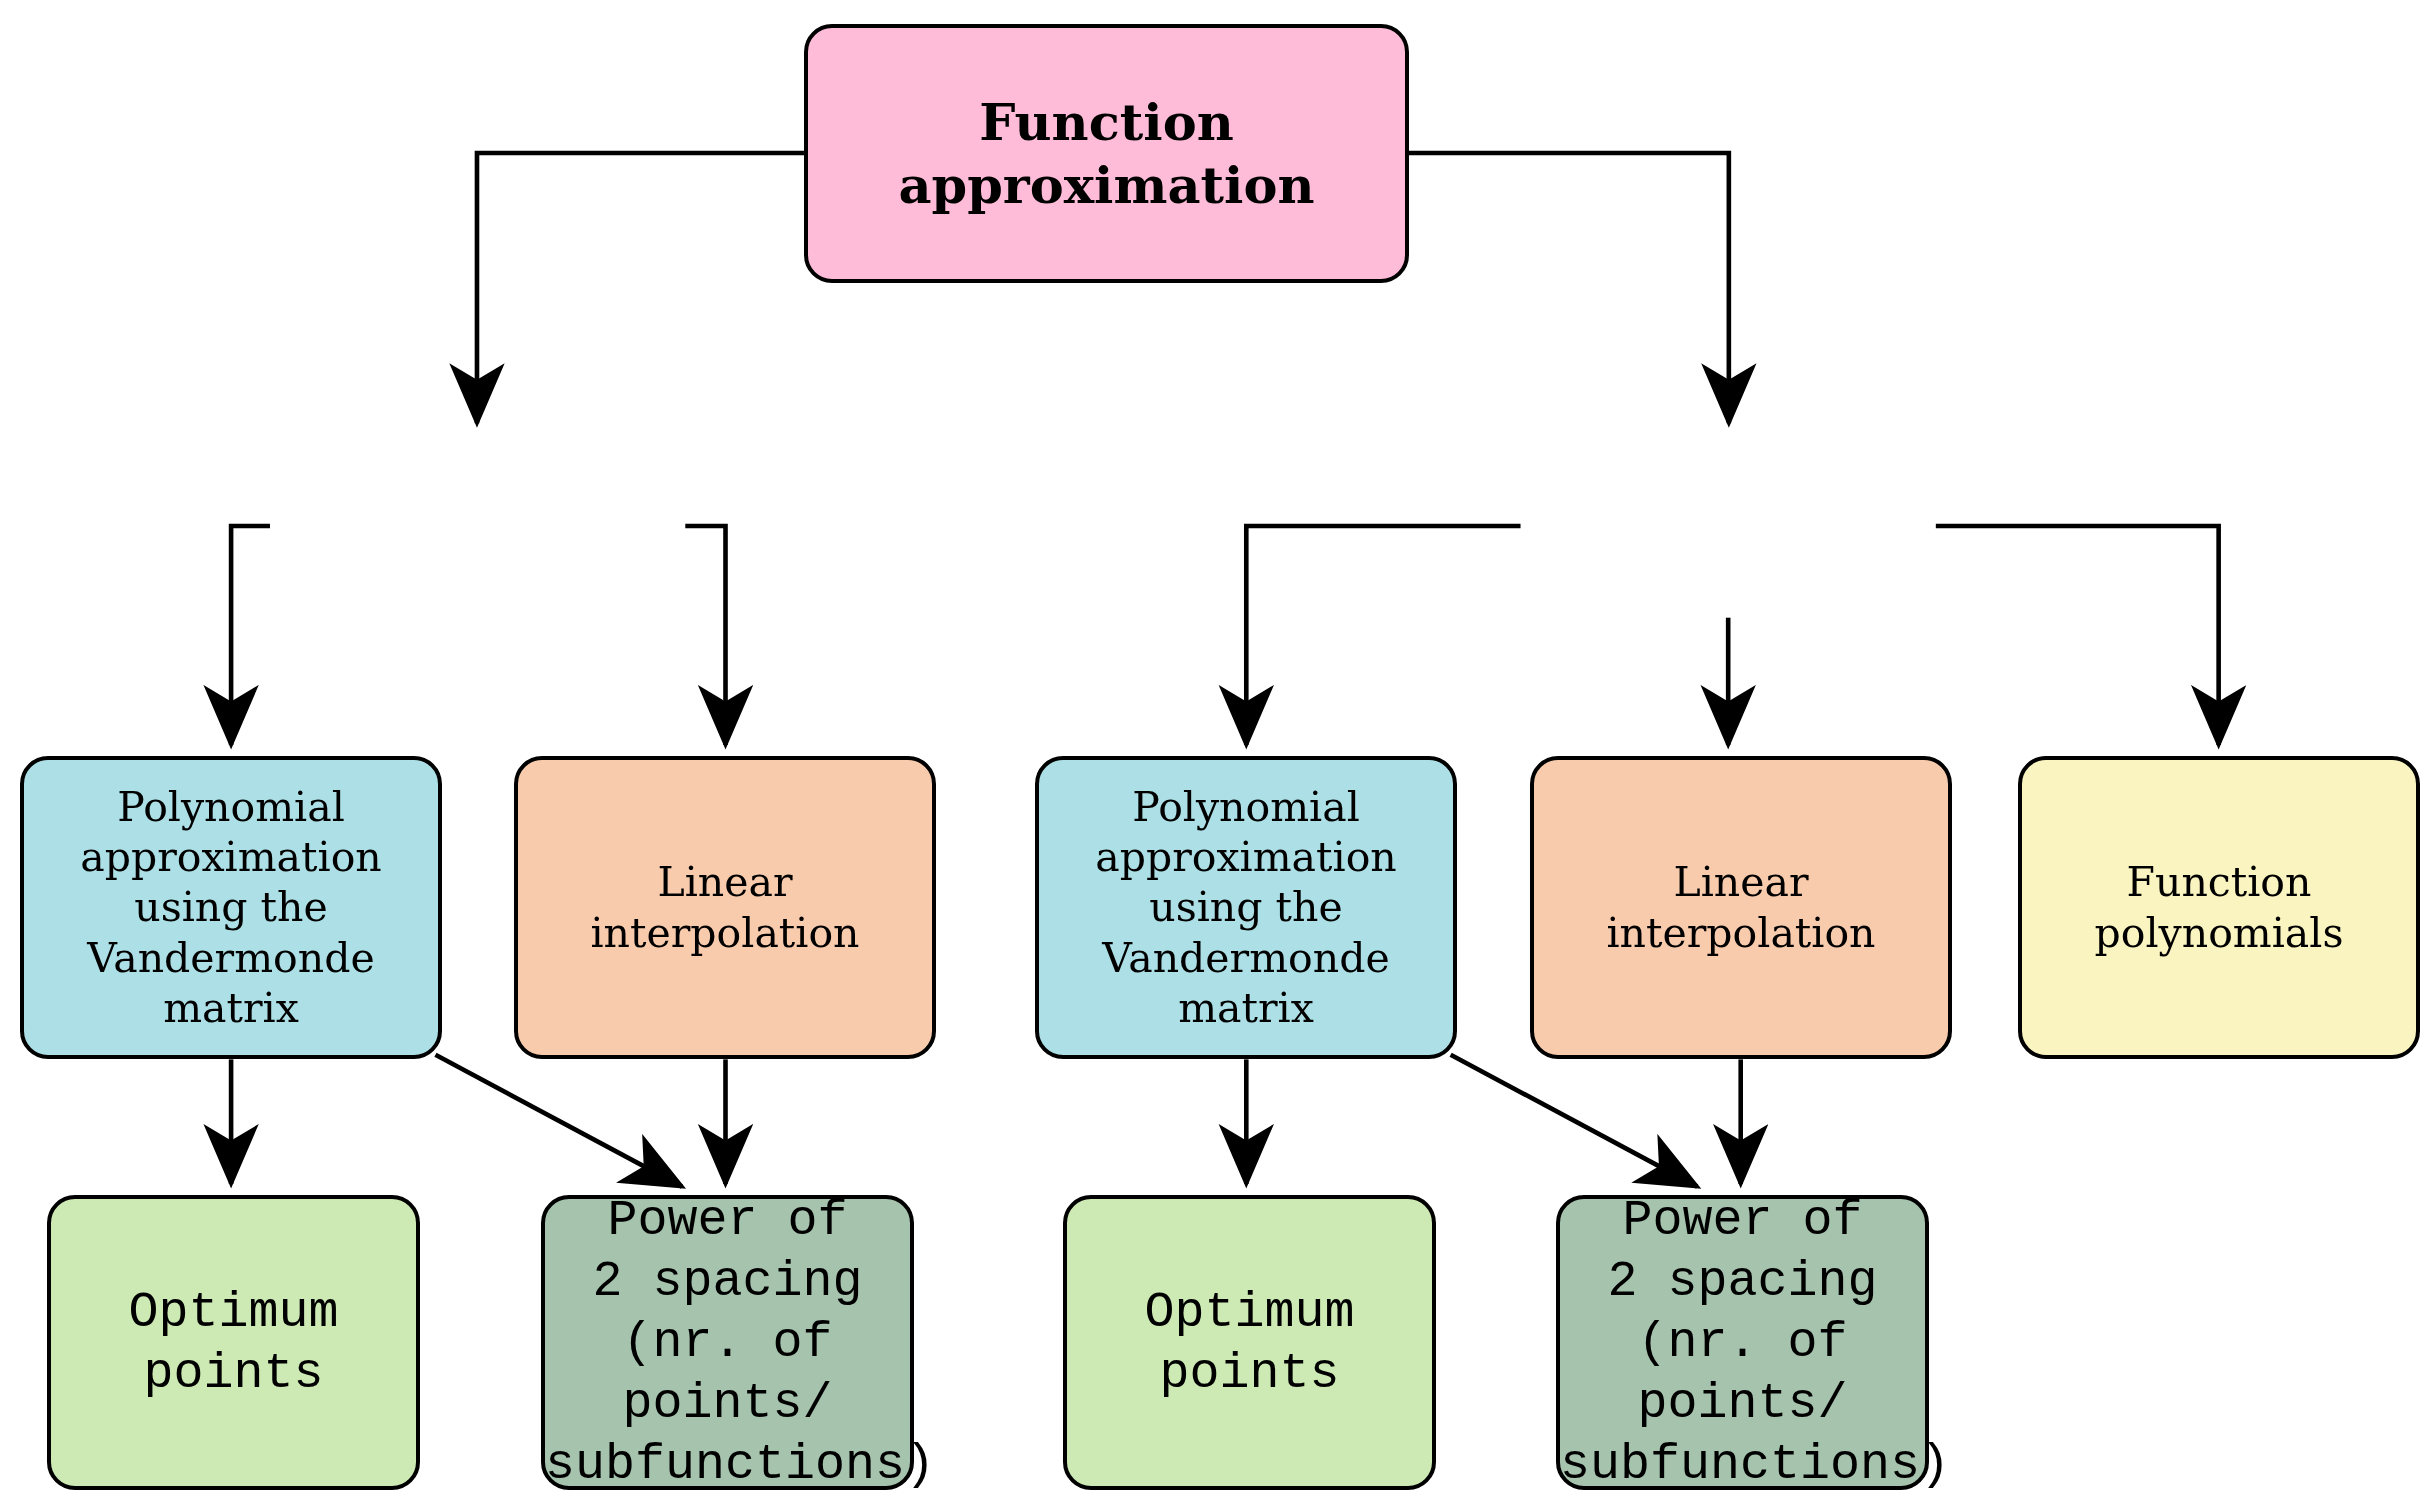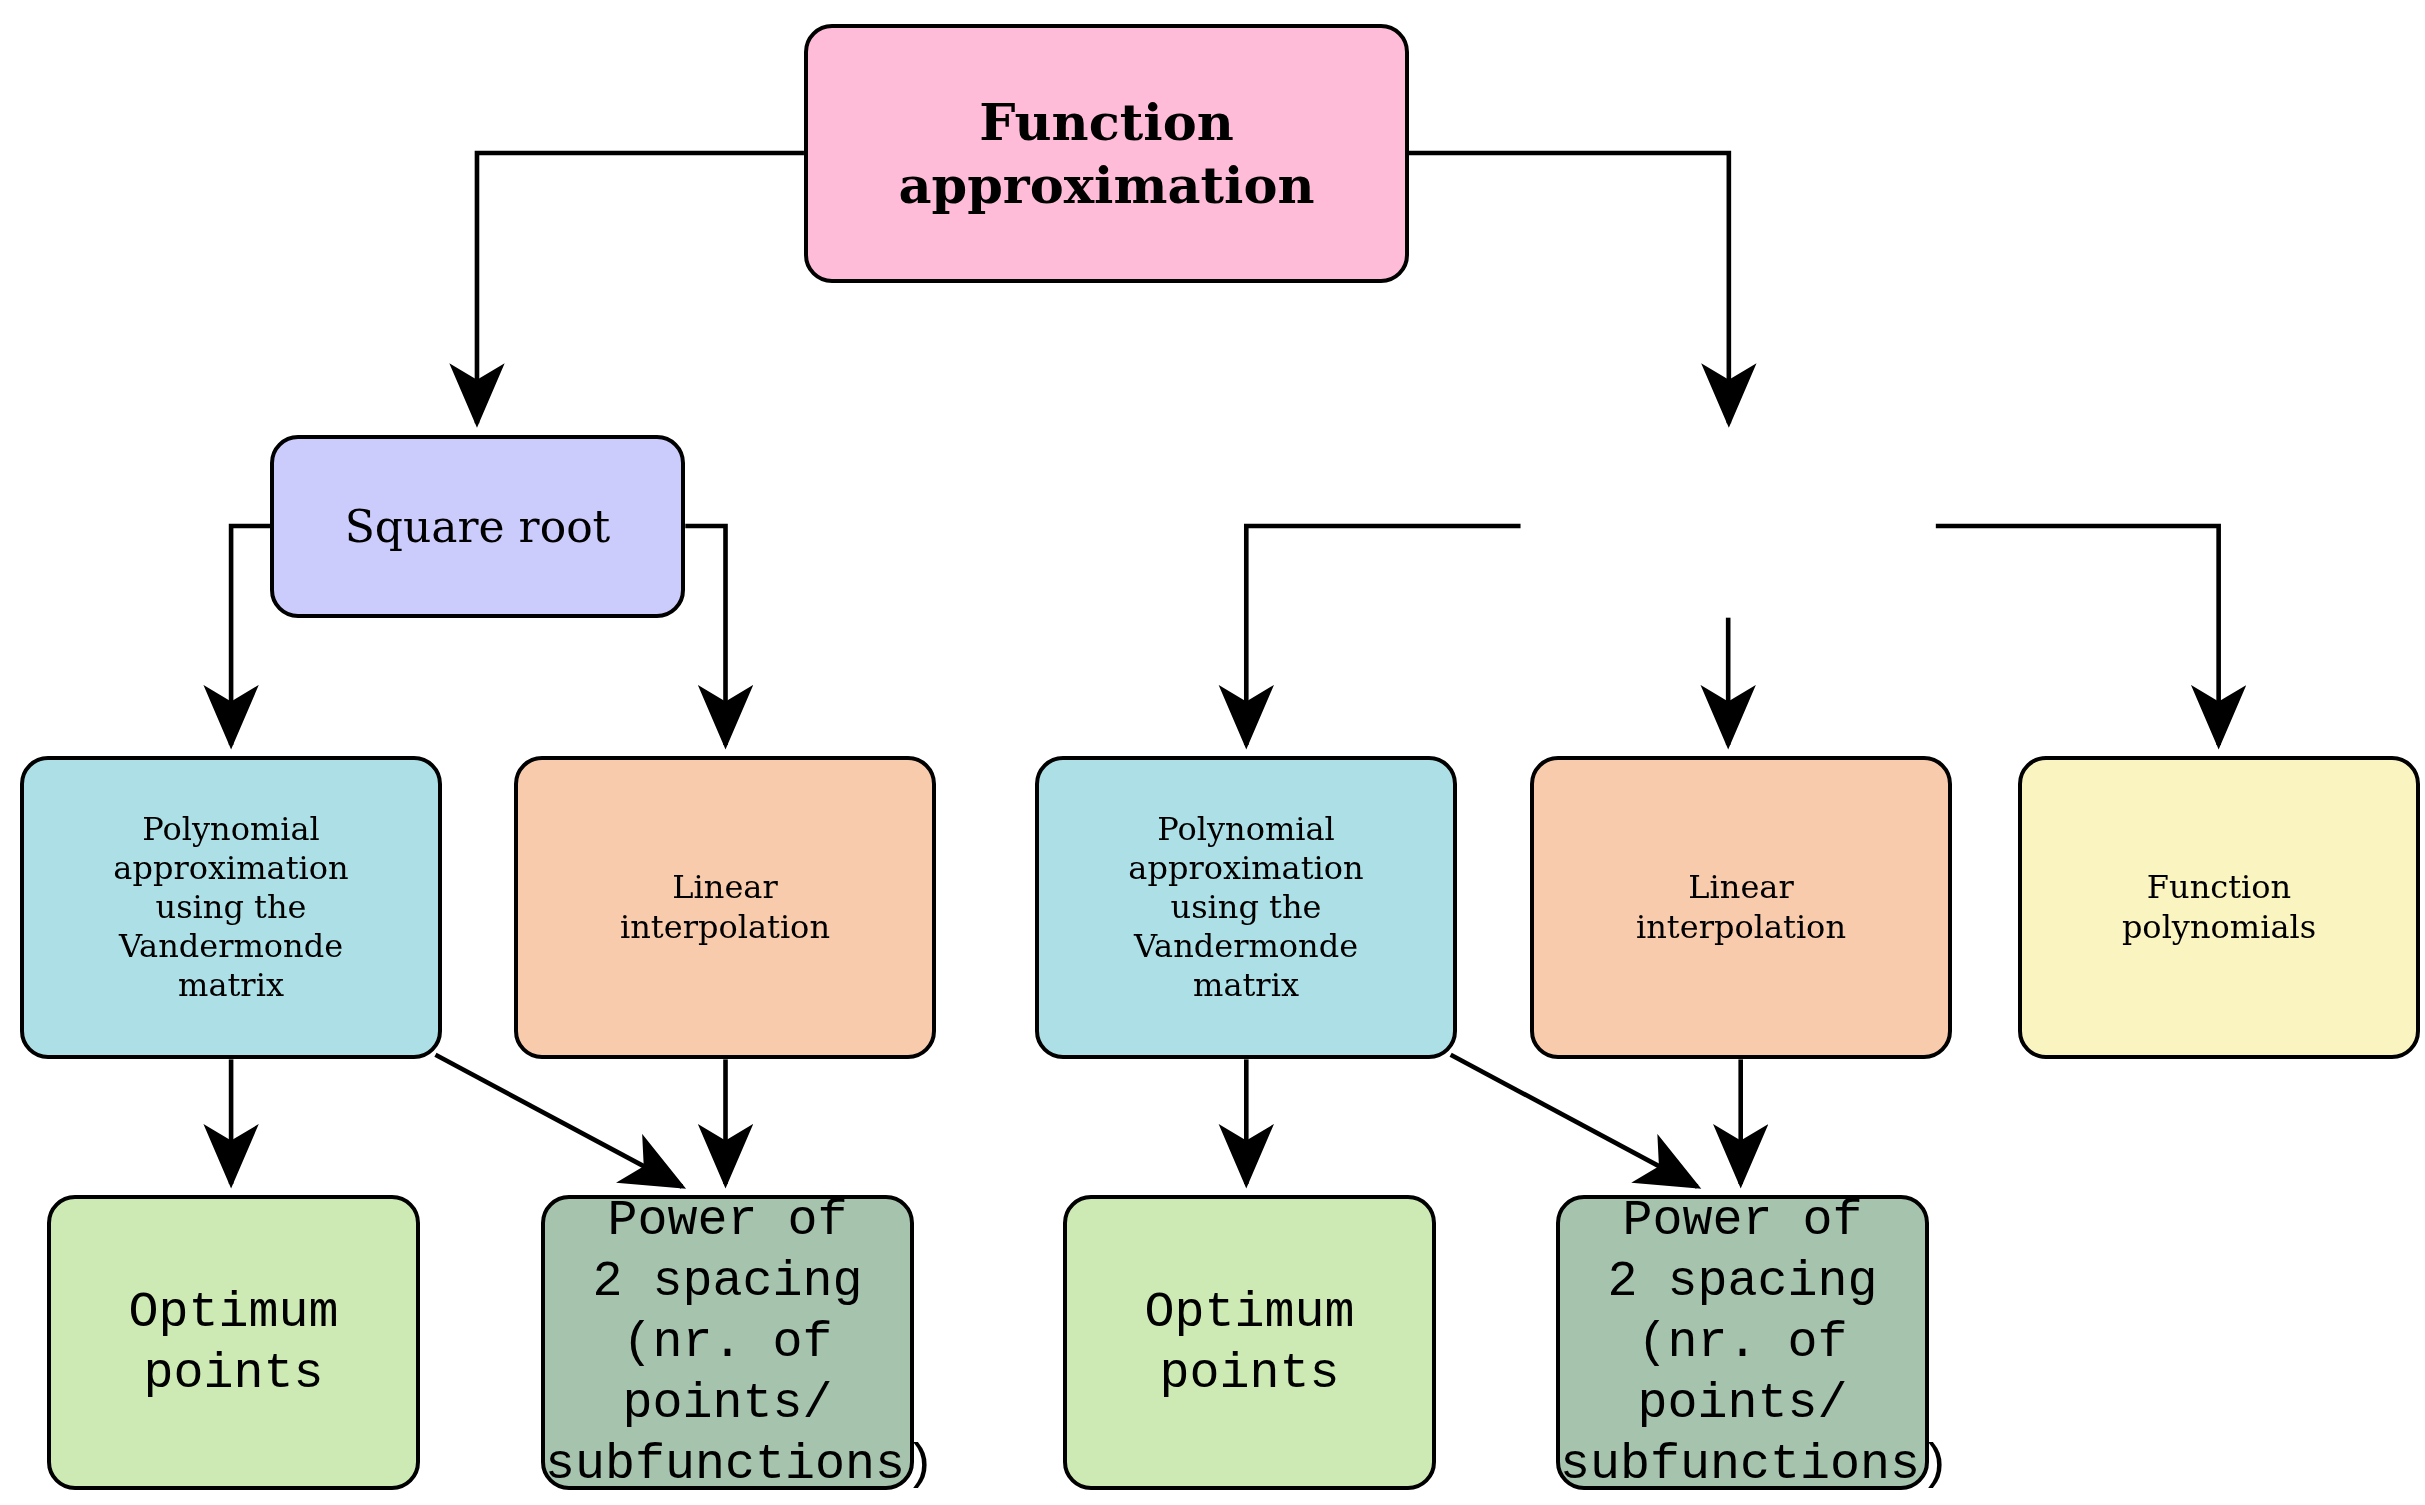--- a/index.html
+++ b/index.html
@@ -39,21 +39,21 @@
     z-index: 2;
   }
   .node .label {
     display: block;
     width: 100%;
     padding: 0 13px;
     white-space: pre-line;
   }
   .n-root  { font-size: 51px; font-weight: bold; }
   .n-mid   { font-size: 44px; }
-  .n-leaf  { font-size: 32px; }
+  .n-leaf  { font-size: 41px; }
   .n-leaf2 { font-size: 50px; font-family: Liberation Mono, monospace; }
 </style>
 </head>
 <body>
 
 <div id="canvas">
 
   <svg id="edge-layer" viewBox="0 0 3679 2283" xmlns="http://www.w3.org/2000/svg">
     <defs>
       <marker id="arrow" markerWidth="16" markerHeight="16" refX="13" refY="6" orient="auto" markerUnits="strokeWidth">
@@ -89,23 +89,20 @@
 
       <path d="M2640,1607 L2640,1796"></path>
     </g>
   </svg>
 
   <div class="node n-root" style="left:804px; top:24px; width:605px; height:259px; background:#ffbcd9;">
     <span class="label">Function
 approximation</span>
   </div>
 
-  <div class="node n-mid" style="left:270px; top:435px; width:415px; height:183px; background:#ccccfc;">
-    <span class="label">Square root</span>
-  </div>
 
 
   <div class="node n-leaf" style="left:20px; top:756px; width:422px; height:303px; background:#ade0e6;">
     <span class="label">Polynomial
 approximation
 using the
 Vandermonde
 matrix</span>
   </div>
 

